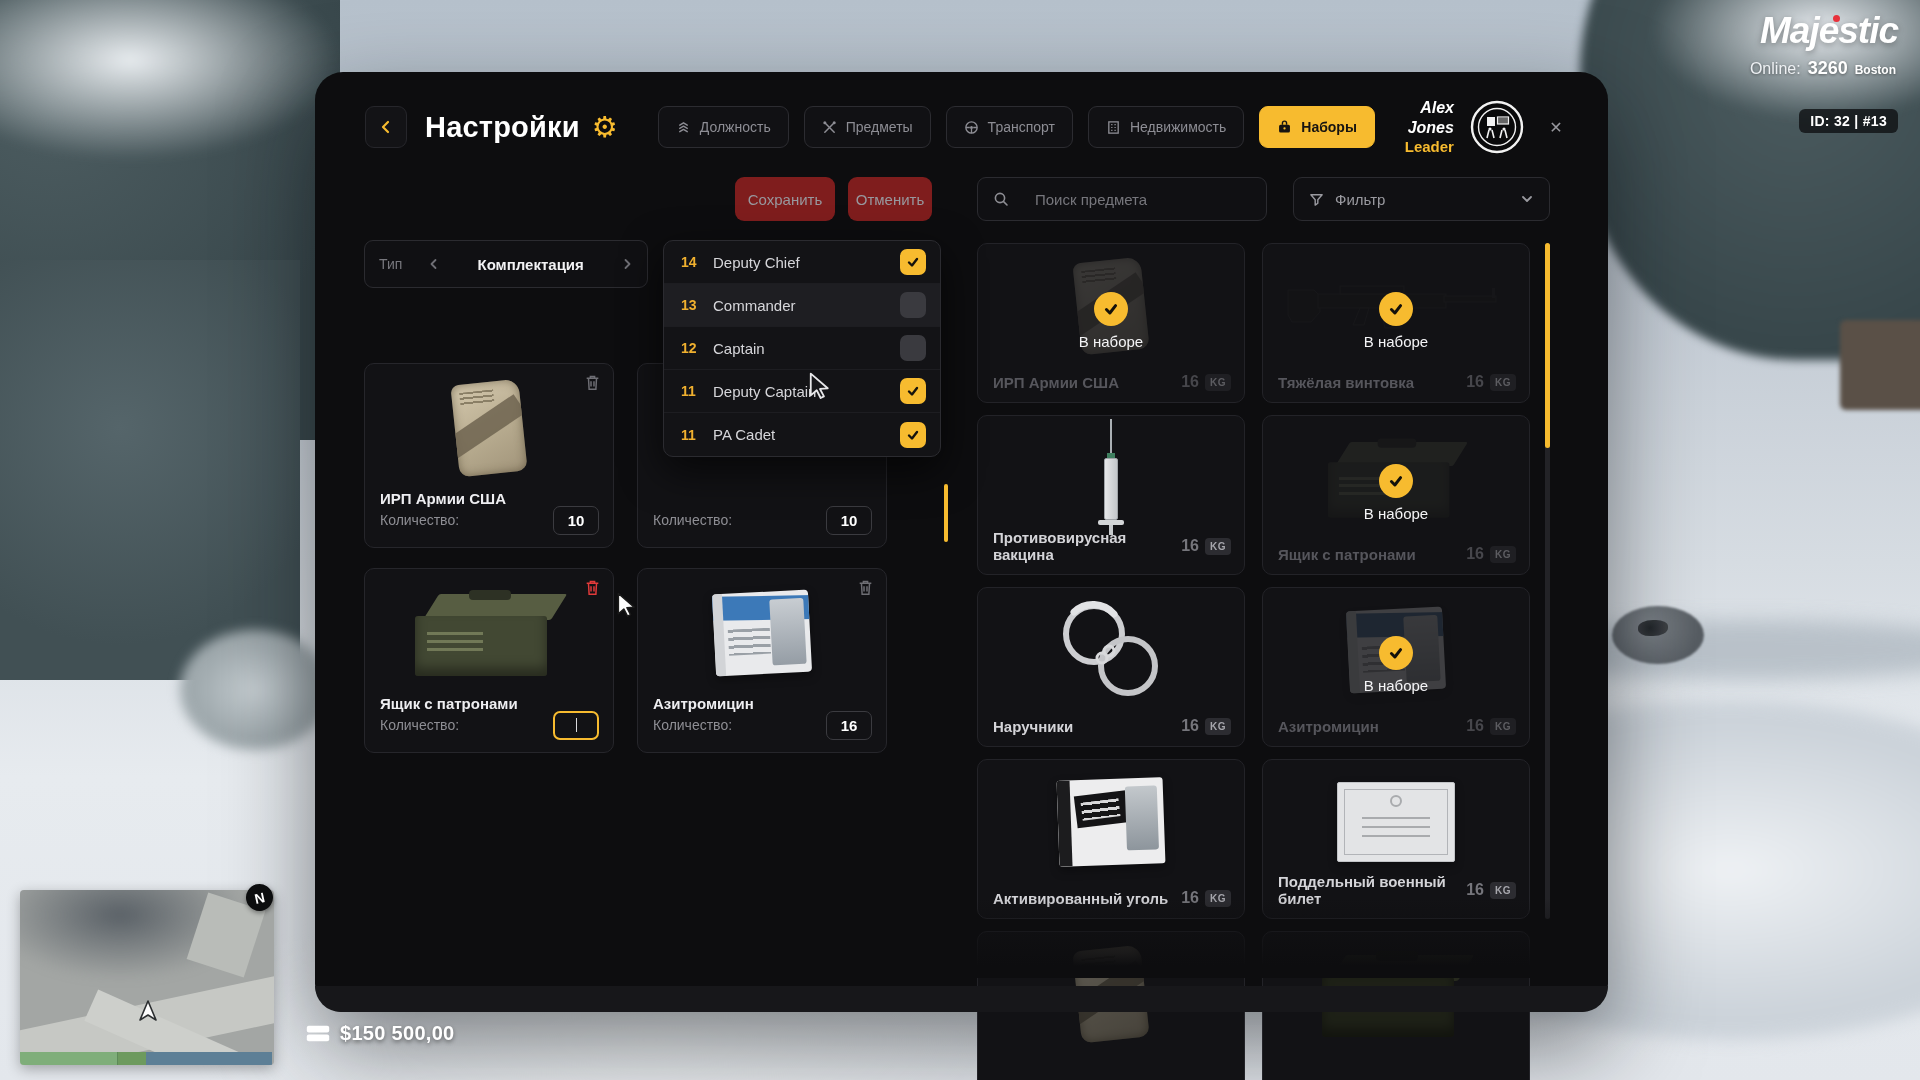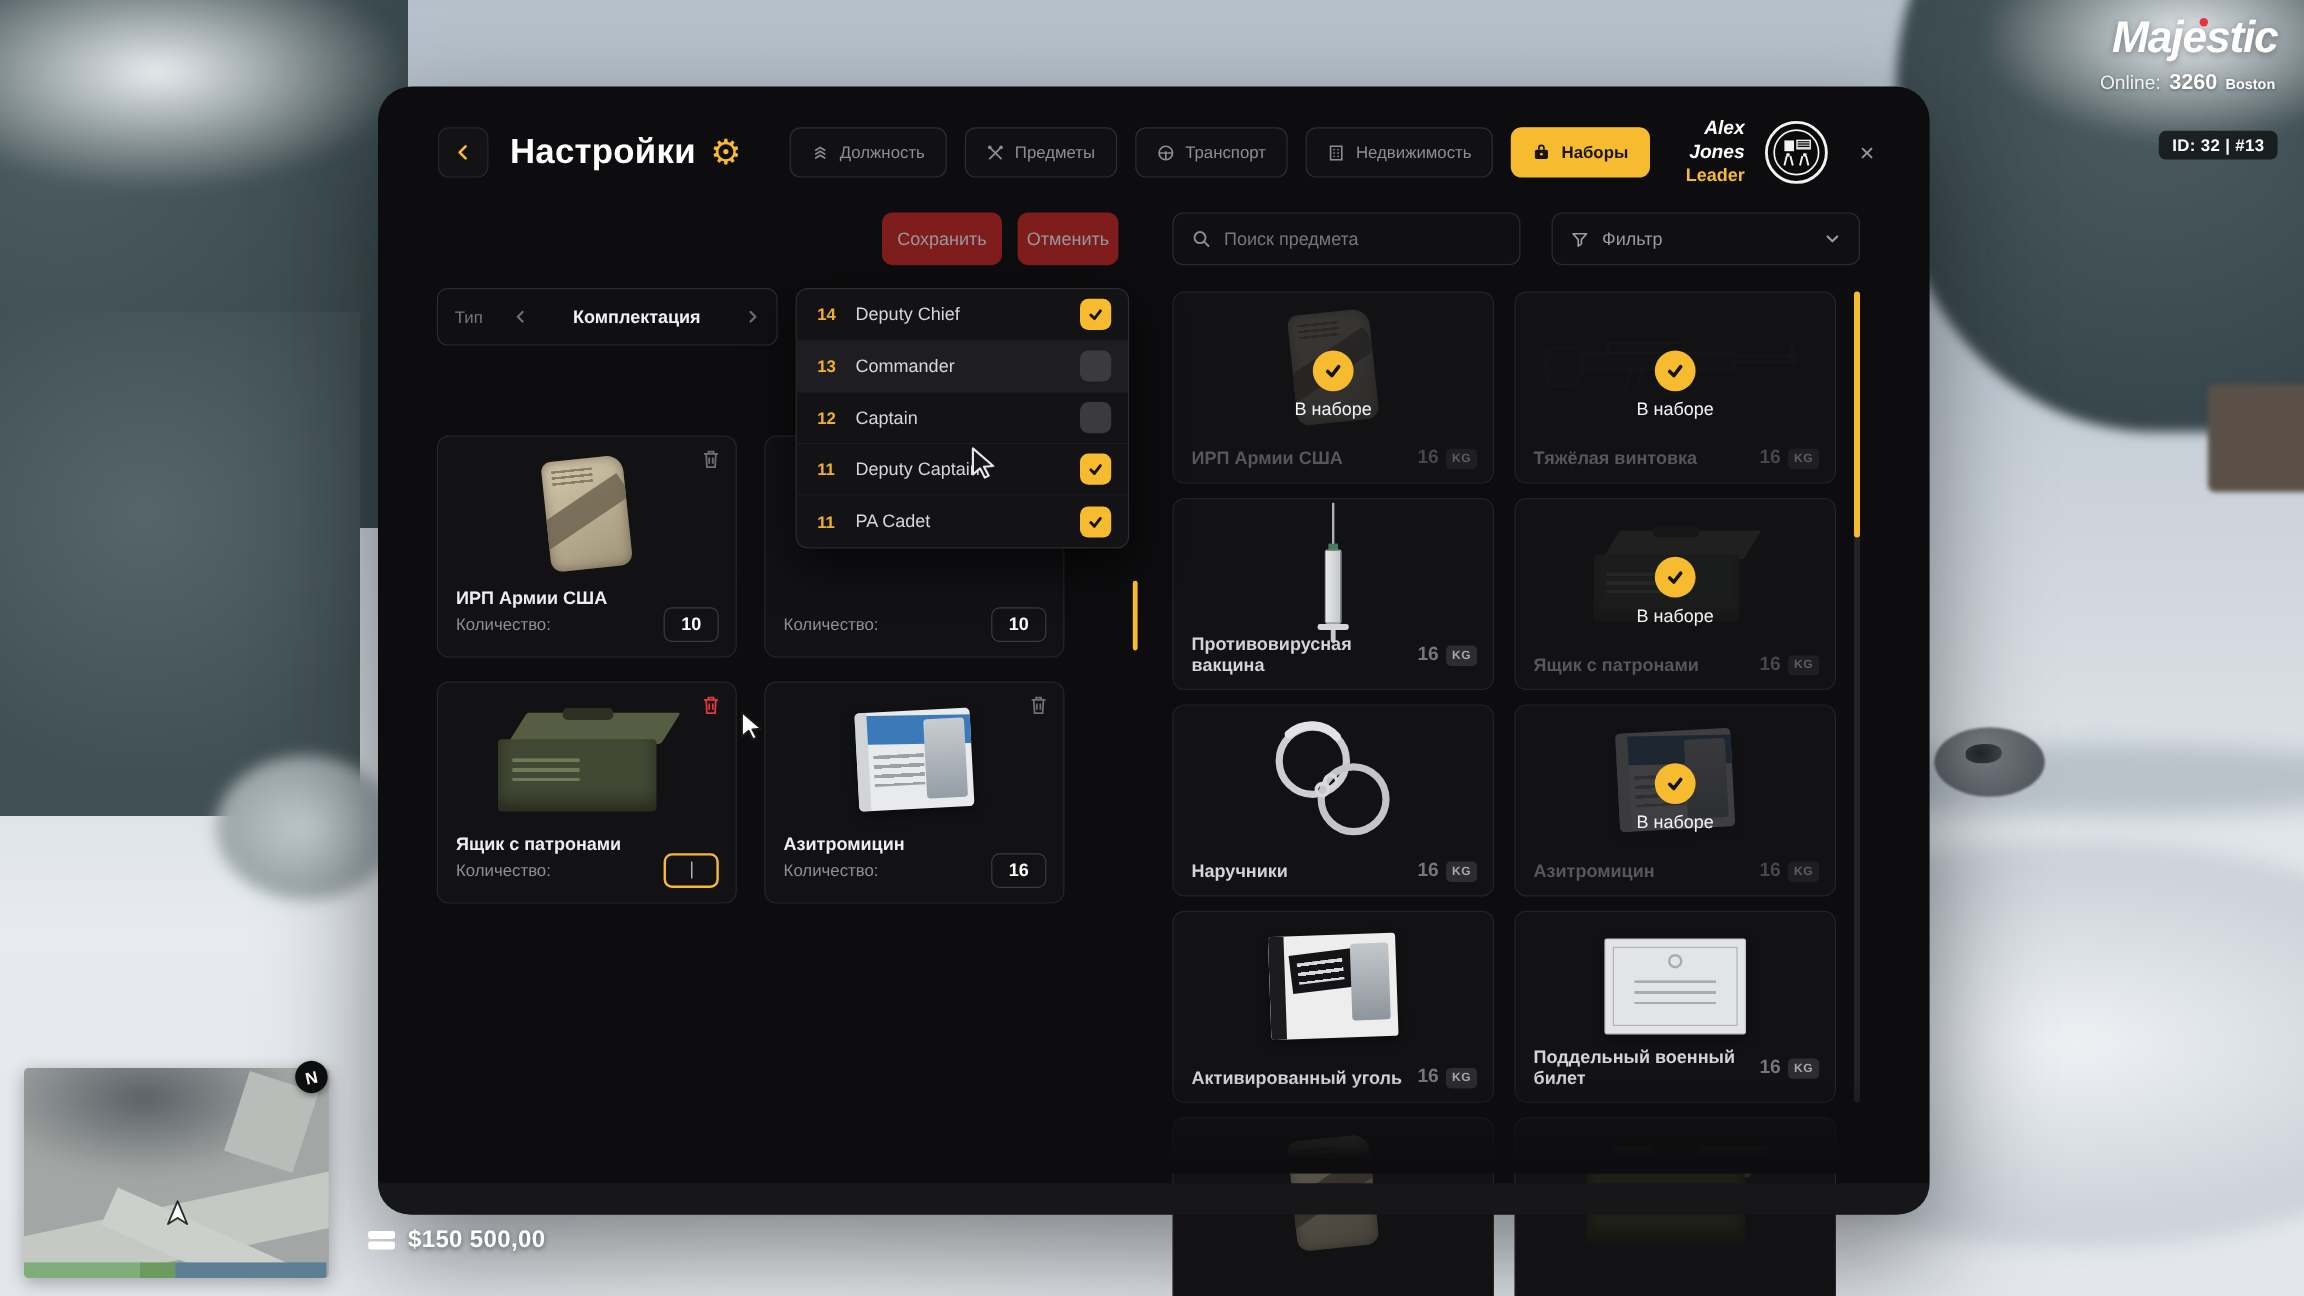--- a/index.html
+++ b/index.html
@@ -95,21 +95,21 @@
   .dd-row:last-child { border-bottom:none; }
   .dd-row.hover { background:#1e1e22; }
   .dd-row .rnum { width:32px; color:#f0b02f; font-size:14px; font-weight:bold; }
   .dd-row .rname { flex:1; color:#d6d6da; font-size:15px; }
   .cb { width:26px; height:26px; border-radius:7px; background:#3a3a3f; display:flex; align-items:center; justify-content:center; }
   .cb.checked { background:#f7bb2f; }
 
   .lscroll { left:629px; top:412px; width:4px; height:58px; background:#f7bb2f; border-radius:2px; z-index:7; }
 
   
-  .search-box { left:662px; top:105px; width:290px; height:44px; display:flex; align-items:center; gap:11px; padding:0 15px; }
+  .search-box { left:662px; top:105px; width:290px; height:44px; display:flex; align-items:center; gap:26px; padding:0 15px; }
   .search-box input { flex:1; background:transparent; border:none; outline:none; color:#d6d6da; font-size:15px; font-family:inherit; }
   .search-box input::placeholder { color:#76767c; }
   .filter-box { left:978px; top:105px; width:257px; height:44px; display:flex; align-items:center; gap:11px; padding:0 15px; color:#9a9aa0; font-size:15px; cursor:pointer; }
   .filter-box .flabel { flex:1; }
 
   
   .gcard { position:absolute; width:268px; height:160px; background:#121215; border:1px solid #232328; border-radius:10px; cursor:pointer; }
   .gc-r1 { top:171px; } .gc-r2 { top:343px; } .gc-r3 { top:515px; } .gc-r4 { top:687px; } .gc-r5 { top:859px; }
   .gc-c1 { left:662px; } .gc-c2 { left:947px; }
   .gcard .gimg { position:absolute; left:0; right:0; top:6px; height:112px; display:flex; align-items:center; justify-content:center; }

